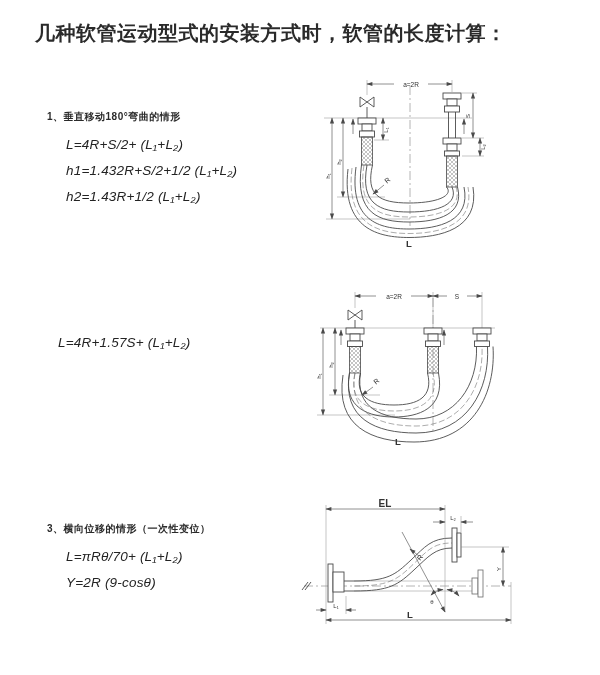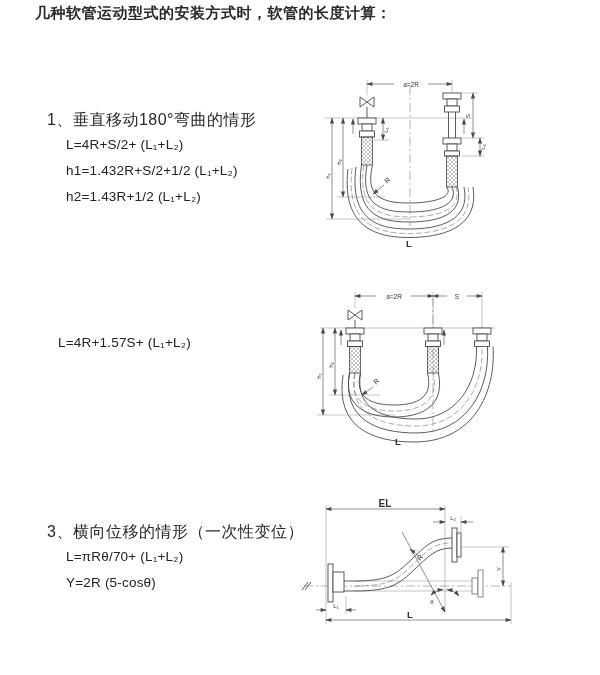--- a/index.html
+++ b/index.html
@@ -1,21 +1,21 @@
 <!DOCTYPE html>
 <html><head>
 <meta charset="utf-8">
 <style>
   html,body{margin:0;padding:0;background:#fff;}
   .page{position:relative;width:600px;height:675px;background:#ffffff;overflow:hidden;
         font-family:"Liberation Sans","DejaVu Sans",sans-serif;color:#2a2a2a;}
   .t{position:absolute;white-space:nowrap;}
-  .title{left:35px;top:4px;font-size:15px;font-weight:600;letter-spacing:.5px;}
-  .sh{font-size:16px;font-weight:400;letter-spacing:.5px;}
-  .fm{font-size:13.5px;font-weight:400;color:#232323;letter-spacing:.2px;}
+  .title{left:35px;top:20px;font-size:20px;font-weight:600;letter-spacing:.5px;}
+  .sh{font-size:10px;font-weight:700;letter-spacing:.5px;}
+  .fm{font-size:13.5px;font-weight:400;color:#232323;letter-spacing:.2px;font-style:italic;}
   svg{position:absolute;overflow:visible;}
   #d1{left:310px;top:64px;} #d2{left:310px;top:281px;} #d3{left:298px;top:496px;}
   svg .pl{stroke:#4a4a4a;stroke-width:.9;fill:none;}
   svg .pr{stroke:#4a4a4a;stroke-width:.9;fill:#fff;}
   svg .pr2{stroke:#6a6a6a;stroke-width:.8;fill:#fff;}
   svg .dl{stroke:#555;stroke-width:.65;fill:none;}
   svg .xl{stroke:#8a8a8a;stroke-width:.5;fill:none;}
   svg .cl{stroke:#777;stroke-width:.55;fill:none;stroke-dasharray:9 3 2 3;}
   svg .dsh{stroke:#666;stroke-width:.55;fill:none;stroke-dasharray:6 2.5;}
   svg .gh{stroke:#999;stroke-width:.55;fill:none;}
@@ -32,21 +32,21 @@
 
   <div class="t sh" style="left:47px;top:110px">1、垂直移动180°弯曲的情形</div>
   <div class="t fm" style="left:66px;top:137px">L=4R+S/2+ (L₁+L₂)</div>
   <div class="t fm" style="left:66px;top:163px">h1=1.432R+S/2+1/2 (L₁+L₂)</div>
   <div class="t fm" style="left:66px;top:189px">h2=1.43R+1/2 (L₁+L₂)</div>
 
   <div class="t fm" style="left:58px;top:335px">L=4R+1.57S+ (L₁+L₂)</div>
 
   <div class="t sh" style="left:47px;top:522px">3、横向位移的情形（一次性变位）</div>
   <div class="t fm" style="left:66px;top:549px">L=πRθ/70+ (L₁+L₂)</div>
-  <div class="t fm" style="left:66px;top:575px">Y=2R (5-cosθ)</div>
+  <div class="t fm" style="left:66px;top:575px">Y=2R (9-cosθ)</div>
 
   <svg id="d1" width="285" height="195" viewBox="0 0 285 195">
     <defs>
       <marker id="ar1" viewBox="0 0 10 10" refX="9" refY="5" markerWidth="7" markerHeight="6" markerUnits="userSpaceOnUse" orient="auto-start-reverse">
           <path d="M0,1.5 L10,5 L0,8.5 Z" fill="#4a4a4a"></path>
         </marker>
       <pattern id="ht1" width="4" height="4" patternUnits="userSpaceOnUse">
           <path d="M0,0 L4,4 M4,0 L0,4" stroke="#888" stroke-width="0.5"></path>
         </pattern>
     </defs>

